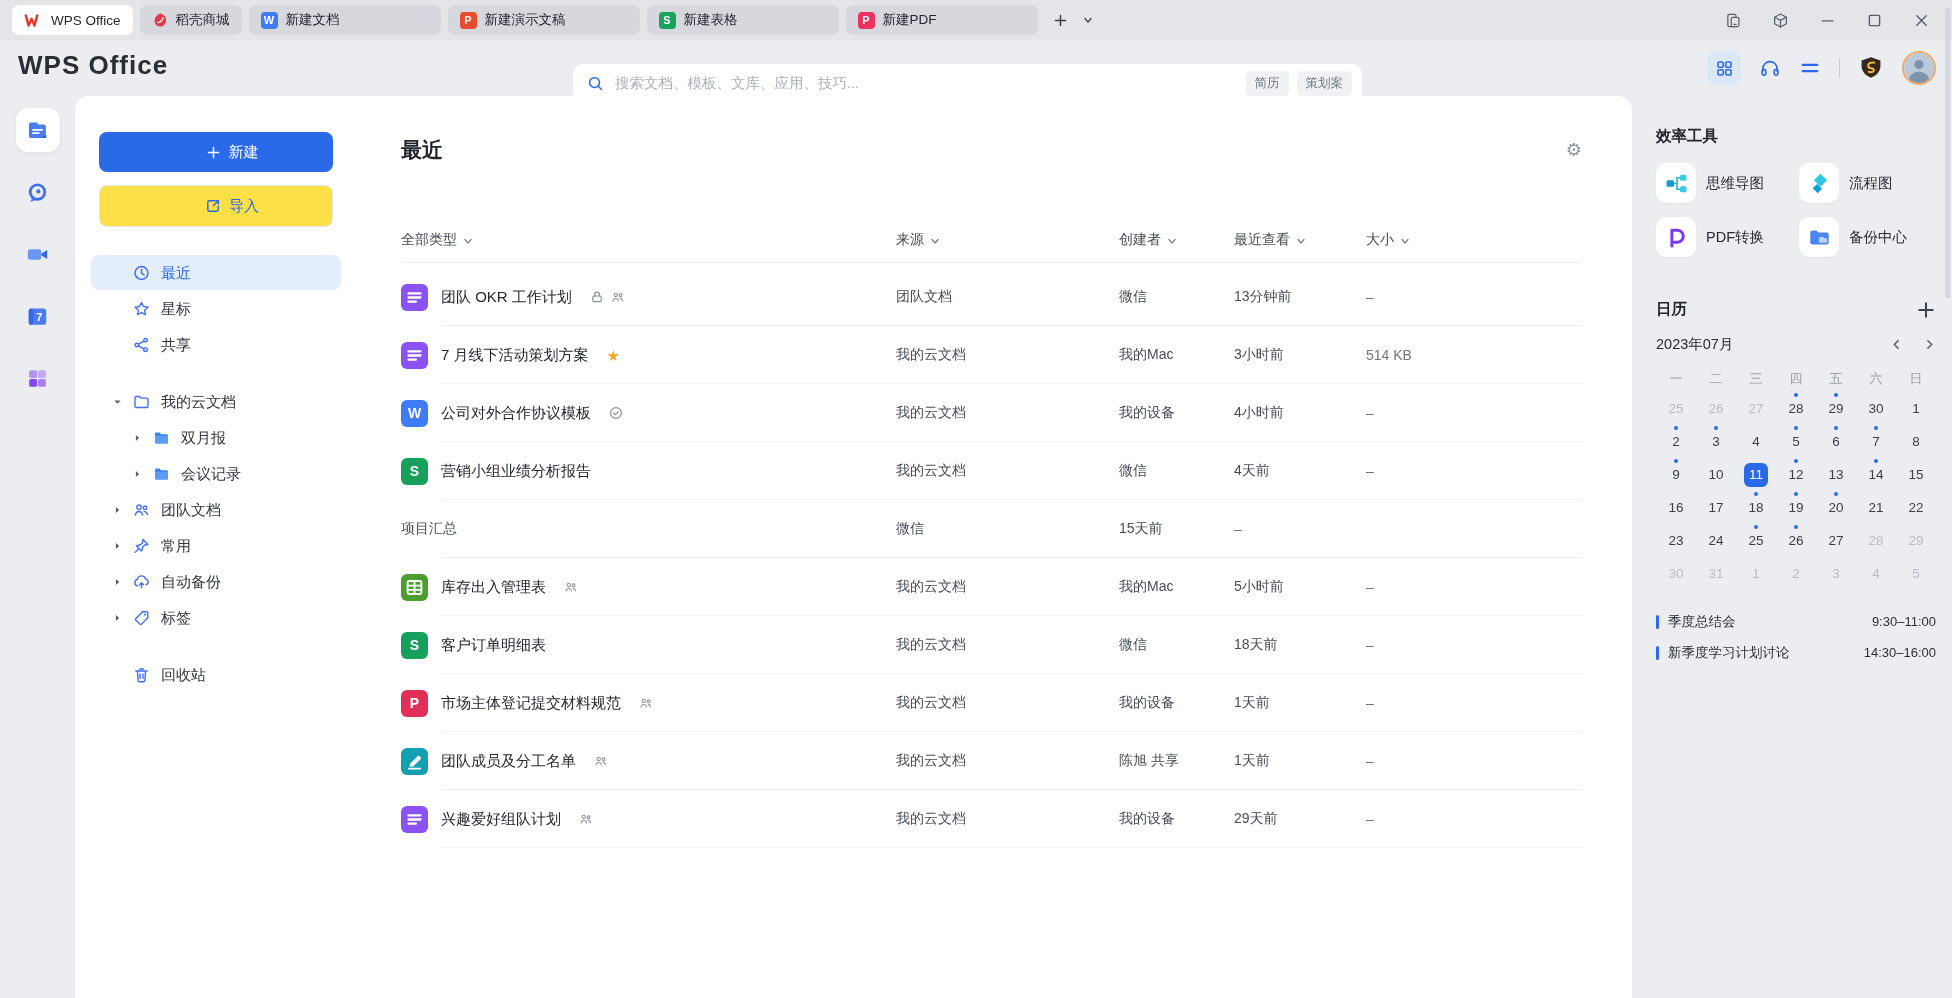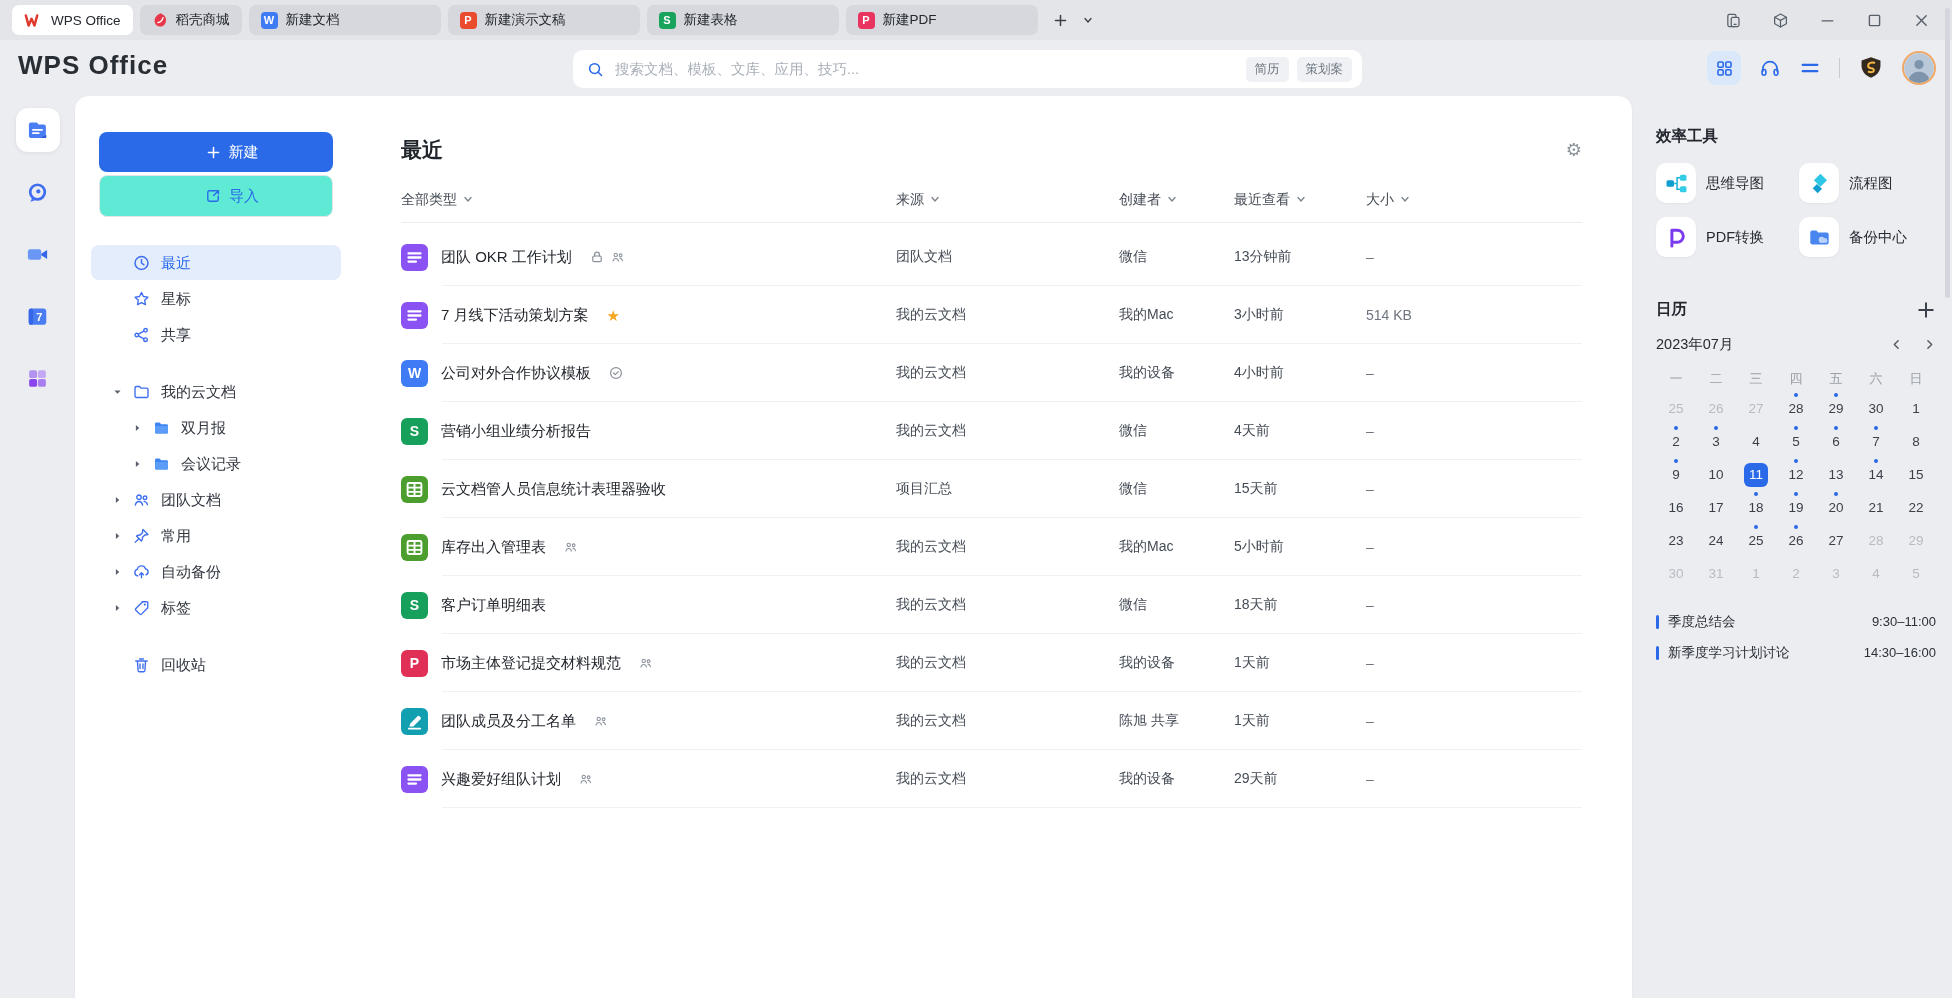--- a/index.html
+++ b/index.html
@@ -28,21 +28,21 @@
   #tab-add .icon{width:15px;height:15px;}
   #tab-menu{width:20px;height:20px;margin-left:4px;color:#3a3f47;}
   #tab-menu .icon{width:12px;height:12px;}
   .iconbtn{display:flex;align-items:center;justify-content:center;border-radius:6px;}
   #win-controls{margin-left:auto;display:flex;align-items:center;gap:30px;color:#585f69;padding-right:10px;}
   #win-controls .icon{width:17px;height:17px;}
 
   
   #appheader{position:absolute;top:40px;left:0;right:0;height:56px;}
   #logo{position:absolute;left:18px;top:10px;font-size:26px;font-weight:700;color:#292d34;letter-spacing:1px;}
-  #searchbar{position:absolute;left:573px;top:10px;width:789px;height:38px;background:#fff;border-radius:10px;
+  #searchbar{position:absolute;left:573px;top:24px;width:789px;height:38px;background:#fff;border-radius:10px;
     display:flex;align-items:center;padding:0 10px 0 14px;box-sizing:border-box;}
   #searchbar .icon{width:17px;height:17px;color:#2a6ae9;margin-right:9px;}
   #search-input{flex:1;border:none;outline:none;background:transparent;font-size:14.5px;color:#23272e;
     font-family:inherit;}
   #search-input::placeholder{color:#a9afb8;}
   #search-tags{display:flex;gap:8px;}
   .stag{background:#eff1f4;color:#6e757f;font-size:12.5px;padding:4px 9px;border-radius:5px;white-space:nowrap;}
   #header-actions{position:absolute;right:16px;top:11px;display:flex;align-items:center;gap:18px;}
   #apps-chip{width:34px;height:34px;background:#dbe7fb;border-radius:9px;color:#2a6ae9;}
   #apps-chip .icon{width:19px;height:19px;}
@@ -62,41 +62,41 @@
   
   #card{position:absolute;left:75px;top:96px;width:1557px;bottom:0;background:#fff;
     border-radius:14px 14px 0 0;box-shadow:0 1px 3px rgba(20,30,60,.05);}
 
   
   #sidebar{position:absolute;left:0;top:0;width:282px;bottom:0;padding-top:36px;box-sizing:border-box;}
   .sbtn{margin:0 24px;height:40px;border-radius:8px;display:flex;align-items:center;justify-content:center;
     gap:8px;font-size:15px;padding-left:32px;}
   #btn-new{background:#2a6ae9;color:#fff;}
   #btn-new .icon{width:15px;height:15px;color:#fff;}
-  #btn-import{margin-top:3px;background:#5eead4;border:1px solid #e2e5ea;color:#2a6ae9;}
+  #btn-import{margin-top:13px;background:#fde047;border:1px solid #e2e5ea;color:#2a6ae9;}
   #btn-import .icon{width:16px;height:16px;}
   #nav{margin-top:28px;}
   .nav-item{height:35px;margin:1px 16px;border-radius:8px;position:relative;display:block;color:#30353e;}
   .nav-item.active{background:#e4edfc;color:#2a6ae9;}
   .nav-item .caret{position:absolute;left:20px;top:50%;transform:translateY(-50%);width:13px;height:13px;color:#5a616b;}
   .nav-item.nested .caret{left:40px;}
   .nav-item .nav-ic{position:absolute;left:42px;top:50%;transform:translateY(-50%);width:17px;height:17px;color:#3f6ef0;}
   .nav-item.nested .nav-ic{left:62px;}
   .nav-item .nav-label{position:absolute;left:70px;top:50%;transform:translateY(-50%);font-size:15px;white-space:nowrap;}
   .nav-item.nested .nav-label{left:90px;}
   .nav-spacer{height:20px;}
 
   
   #listarea{position:absolute;left:282px;right:0;top:0;bottom:0;padding:40px 50px 0 44px;box-sizing:border-box;}
   #list-titlerow{display:flex;align-items:center;justify-content:space-between;}
   #list-title{font-size:21px;font-weight:700;color:#1f232a;}
   #gear{font-size:18px;color:#8d939c;line-height:1;}
   .lgrid{display:grid;grid-template-columns:495px 223px 115px 132px 1fr;align-items:center;}
   #filters{margin-top:27px;font-size:14px;color:#454c56;}
-  .filter{display:flex;gap:5px;}
+  .filter{display:flex;align-items:center;gap:5px;margin-top:40px;}
   .filter .icon{width:12px;height:12px;color:#7c838d;margin-top:2px;}
   #filter-divider{margin-top:13px;border-bottom:1px solid #ebedf1;}
   #section-label{margin-top:21px;font-size:14px;color:#23272e;}
   #rows{margin-top:5px;}
   .frow{height:58px;position:relative;}
   .frow::after{content:"";position:absolute;left:41px;right:0;bottom:0;border-bottom:1px solid #eff1f4;}
   .fname{display:flex;align-items:center;gap:13px;min-width:0;}
   .fileicon{width:27px;height:27px;border-radius:6px;display:flex;align-items:center;justify-content:center;
     color:#fff;font-weight:700;font-size:14px;}
   .fname-label{font-size:15px;color:#23272e;white-space:nowrap;}
@@ -607,29 +607,20 @@
           <div class="fname">
             <div class="fileicon" style="background: rgb(22, 160, 92);">S</div>
             <span class="fname-label">营销小组业绩分析报告</span>
           </div>
           <span class="fmeta">我的云文档</span>
           <span class="fmeta">微信</span>
           <span class="fmeta">4天前</span>
           <span class="fsize">–</span>
         </div>
         <div class="frow lgrid">
-          <div class="fname">
-            <div class="fileicon" style="background: rgb(76, 158, 46);">
-              <svg viewBox="0 0 27 27">
-                <rect x="6.6" y="7" width="13.8" height="13" rx="1.4" fill="none" stroke="#fff" stroke-width="1.9"></rect>
-                <path d="M6.6 11.6h13.8M6.6 15.9h13.8M13.5 7v13" stroke="#fff" stroke-width="1.9"></path>
-              </svg>
-            </div>
-            <span class="fname-label">云文档管人员信息统计表理器验收</span>
-          </div>
           <span class="fmeta">项目汇总</span>
           <span class="fmeta">微信</span>
           <span class="fmeta">15天前</span>
           <span class="fsize">–</span>
         </div>
         <div class="frow lgrid">
           <div class="fname">
             <div class="fileicon" style="background: rgb(76, 158, 46);">
               <svg viewBox="0 0 27 27">
                 <rect x="6.6" y="7" width="13.8" height="13" rx="1.4" fill="none" stroke="#fff" stroke-width="1.9"></rect>

